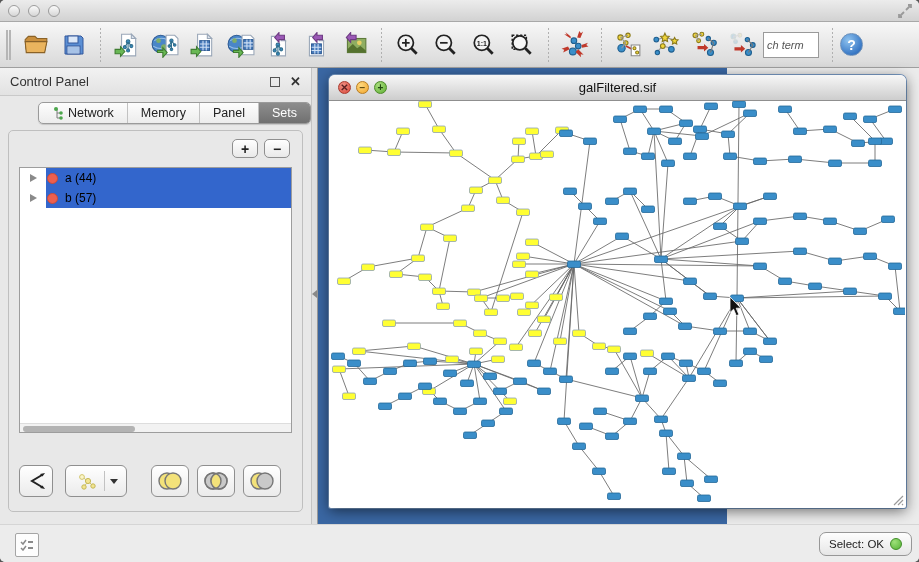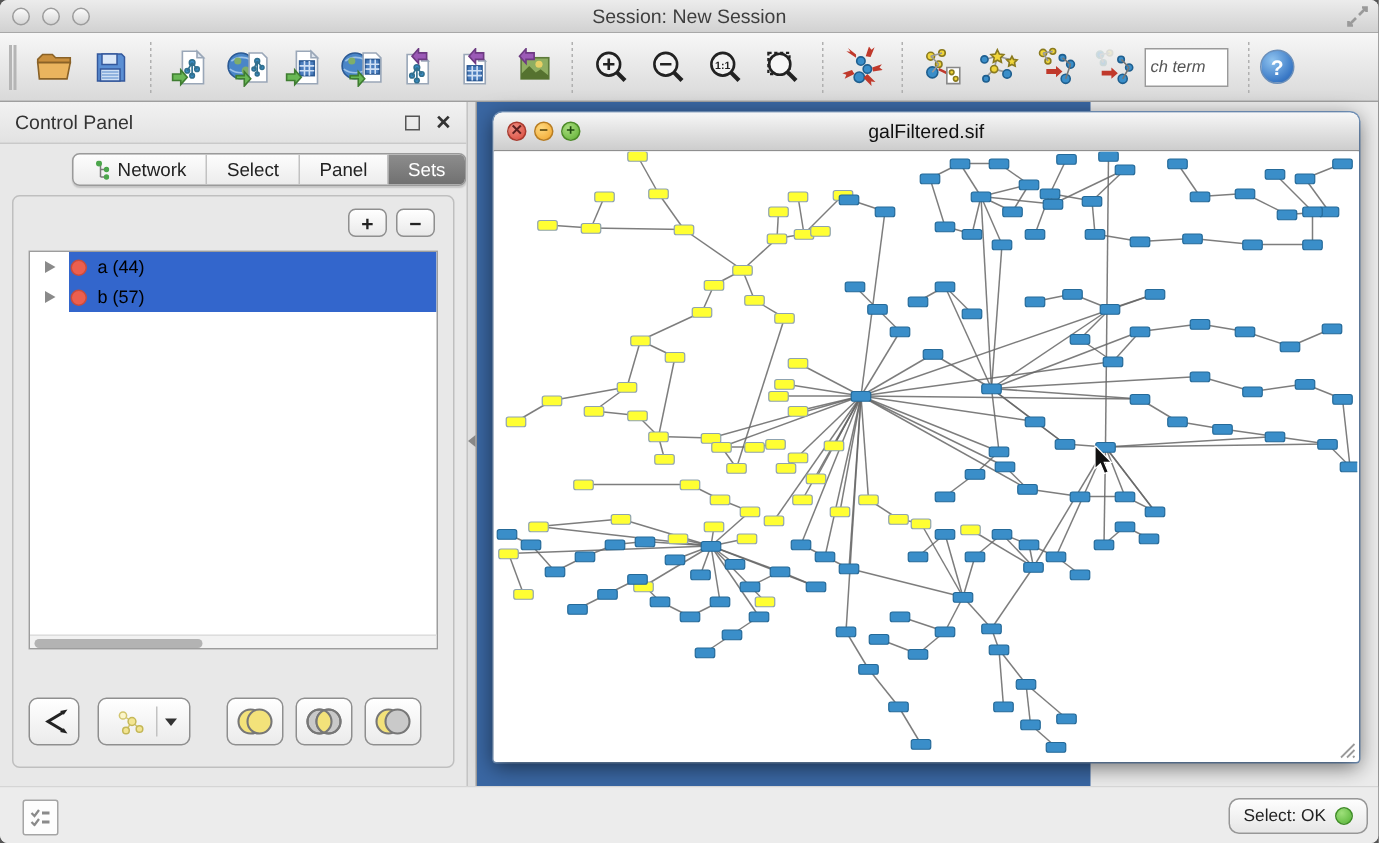--- a/index.html
+++ b/index.html
@@ -123,21 +123,20 @@
 <body>
 
 <div class="app">
 
   <div class="titlebar">
     <div class="traffic">
       <div class="tl-dot"></div>
       <div class="tl-dot"></div>
       <div class="tl-dot"></div>
     </div>
-    <div class="win-title">Session: New Session</div>
     <svg class="fullscreen-glyph" viewBox="0 0 16 16">
       <path d="M9 7 L14 2 M11 2 h3 v3 M7 9 L2 14 M2 11 v3 h3" stroke="#9a9a9a" stroke-width="1.8" fill="none"></path>
     </svg>
   </div>
 
   <div class="toolbar">
     <div class="tb-handle"></div>
     <div class="tb-btn">
       <span>
           <svg width="26" height="26" viewBox="0 0 24 24">
@@ -400,21 +399,21 @@
           <div class="seg-item">
             <svg width="11" height="13" viewBox="0 0 11 13">
                 <path d="M5 2 v9 M5 6 h4 M5 11 h4" stroke="#7a7a7a" fill="none"></path>
                 <circle cx="4" cy="2" r="2" fill="#4ca64c"></circle>
                 <circle cx="9" cy="6" r="1.8" fill="#4ca64c"></circle>
                 <circle cx="9" cy="11" r="1.8" fill="#4ca64c"></circle>
               </svg>
             <span>Network</span>
           </div>
           <div class="seg-item">
-              <span>Select</span>
+              <span>Memory</span>
             </div>
           <div class="seg-item">
               <span>Panel</span>
             </div>
           <div class="seg-item active">
               <span>Sets</span>
             </div>
         </div>
       </div>
       <div class="cp-group">

